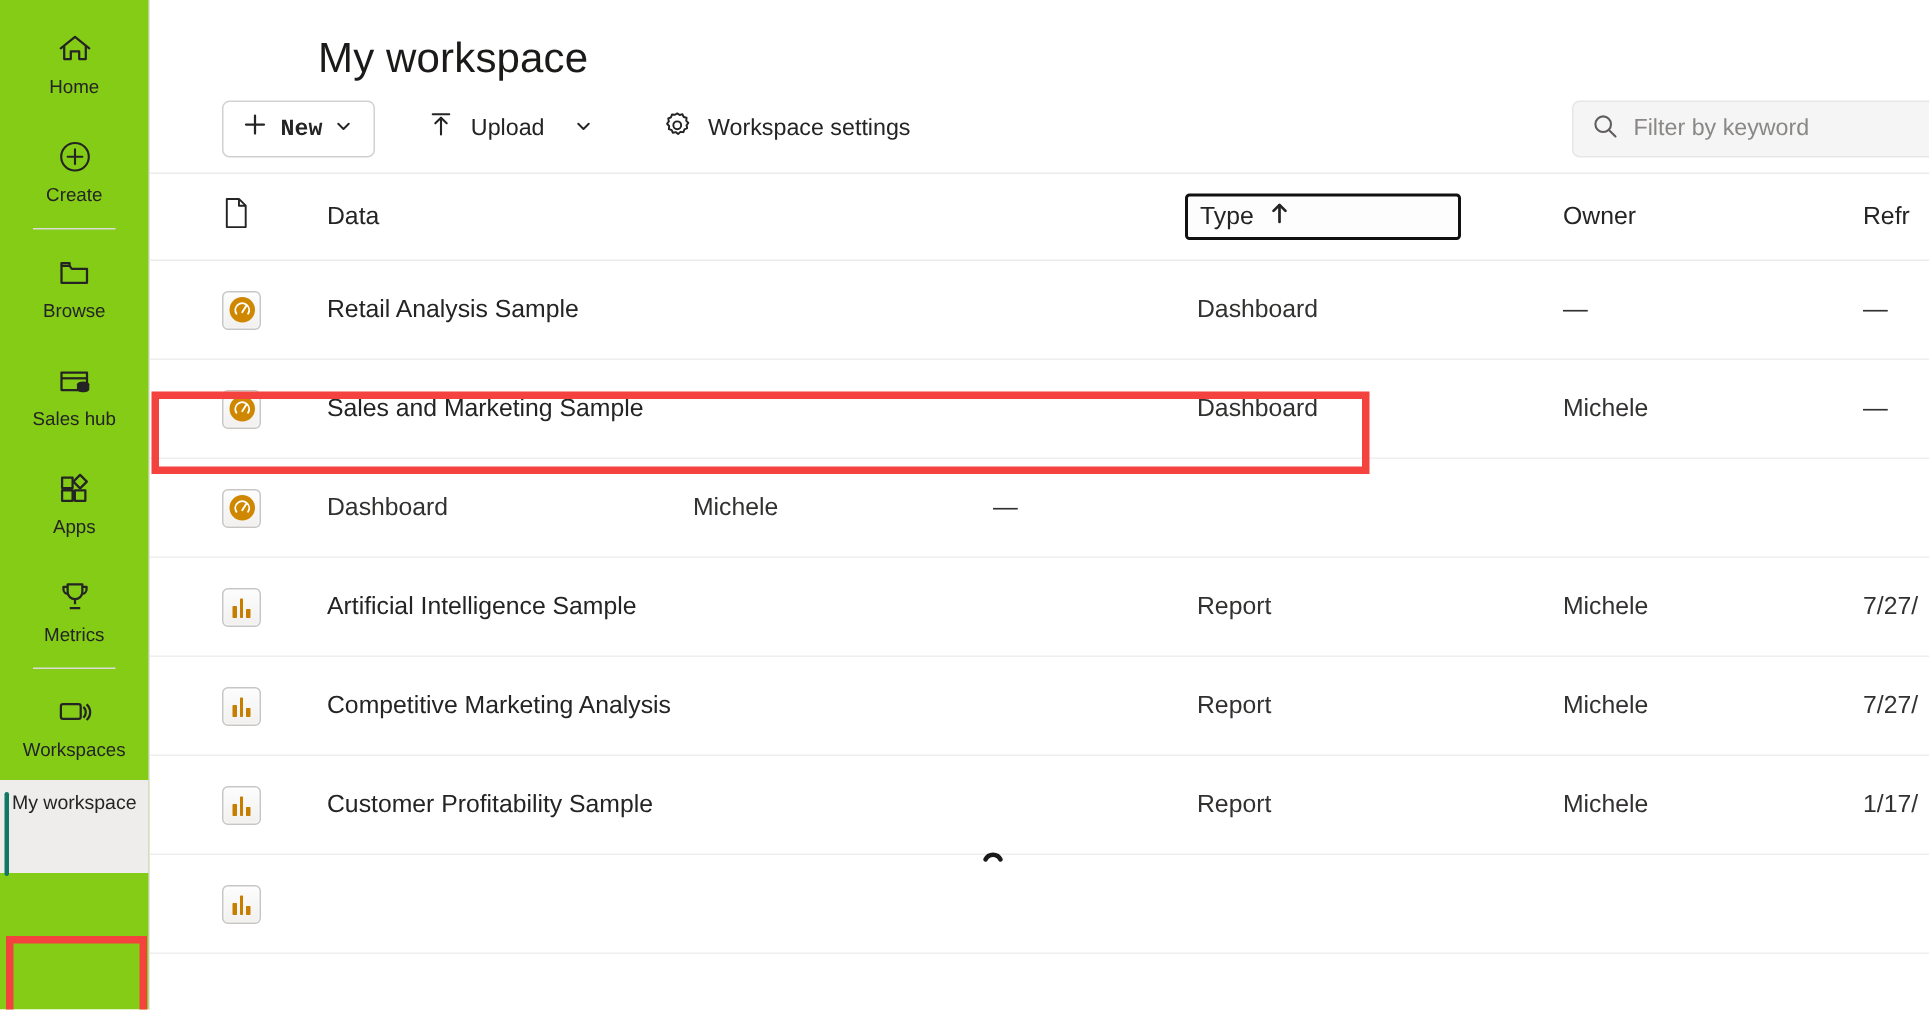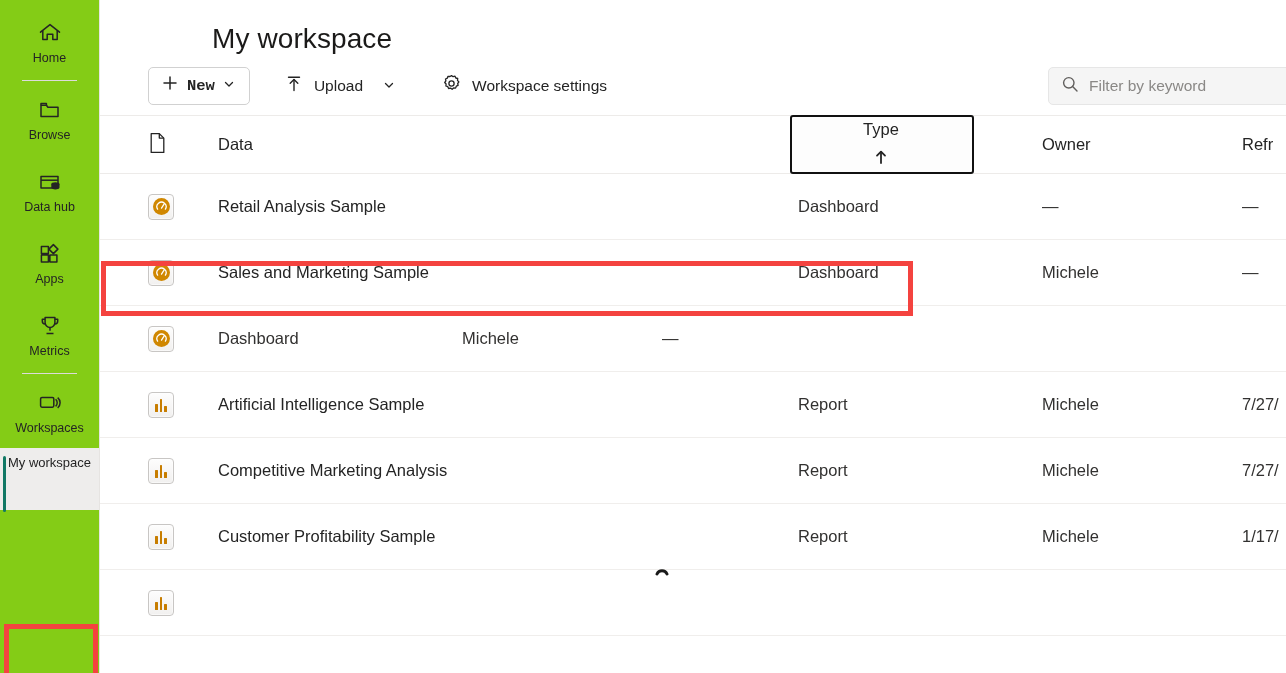--- a/index.html
+++ b/index.html
@@ -152,21 +152,20 @@
   .thead .c-name, .thead .c-type, .thead .c-owner, .thead .c-refr {
     font-size: 16.5px; color: #242424;
   }
   .type-header-wrap {
     display: inline-flex; align-items: center; gap: 10px;
     border: 2px solid #111; border-radius: 3px;
     padding: 3px 10px 3px 8px;
     background: #fdfdfd;
     margin-left: -8px;
     min-width: 184px;
-    flex-direction: column;
   }
 
   
   .tile {
     width: 26px; height: 26px;
     border: 1px solid #c8c6c4;
     border-radius: 4px;
     background: linear-gradient(180deg,#fdfdfd 0%, #f1f0ef 100%);
     display: flex; align-items: center; justify-content: center;
     box-shadow: 0 0 0 0.5px #fff inset;
@@ -197,20 +196,29 @@
     <div class="nav-item">
       <span class="nav-icon">
         <svg width="28" height="28" viewBox="0 0 28 28" fill="none" stroke="#242424" stroke-width="1.5" stroke-linejoin="round" stroke-linecap="round">
           <path d="M4.5 13.2 14 5.6l9.5 7.6"></path>
           <path d="M6.8 12v8.4h4.4v-5.1h5.6v5.1h4.4V12"></path>
         </svg>
       </span>
       <span class="nav-label">Home</span>
     </div>
 
+    <div class="nav-item">
+      <span class="nav-icon">
+        <svg width="28" height="28" viewBox="0 0 28 28" fill="none" stroke="#242424" stroke-width="1.4" stroke-linecap="round">
+          <circle cx="14" cy="13.5" r="9.2"></circle>
+          <path d="M14 8.6v9.8M9.1 13.5h9.8"></path>
+        </svg>
+      </span>
+      <span class="nav-label">Create</span>
+    </div>
 
     <div class="nav-divider"></div>
 
     <div class="nav-item">
       <span class="nav-icon">
         <svg width="28" height="28" viewBox="0 0 28 28" fill="none" stroke="#242424" stroke-width="1.5" stroke-linejoin="round">
           <path d="M5 9.2h5.4l1.5 2h10.1v9.3H5z"></path>
           <path d="M5 9.2V7.4h5.4v1.8"></path>
         </svg>
       </span>
@@ -219,21 +227,21 @@
 
     <div class="nav-item">
       <span class="nav-icon">
         <svg width="28" height="28" viewBox="0 0 28 28" fill="none" stroke="#242424" stroke-width="1.5" stroke-linejoin="round">
           <path d="M5 8.4h17v11.6H5z"></path>
           <path d="M5 12.2h17"></path>
           <ellipse cx="19.4" cy="16.2" rx="4.1" ry="1.9" fill="#242424" stroke="none"></ellipse>
           <path d="M15.3 16.2v3.4c0 1 1.8 1.9 4.1 1.9s4.1-.9 4.1-1.9v-3.4" fill="#242424" stroke="none"></path>
         </svg>
       </span>
-      <span class="nav-label">Data hub</span>
+      <span class="nav-label">Sales hub</span>
     </div>
 
     <div class="nav-item">
       <span class="nav-icon">
         <svg width="28" height="28" viewBox="0 0 28 28" fill="none" stroke="#242424" stroke-width="1.5" stroke-linejoin="round">
           <path d="M5.4 6.4h7v7h-7zM5.4 14.9h7v7h-7zM13.9 14.9h7v7h-7z"></path>
           <path d="M17.4 4.6l4.5 4.5-4.5 4.5-4.5-4.5z"></path>
         </svg>
       </span>
       <span class="nav-label">Apps</span>

